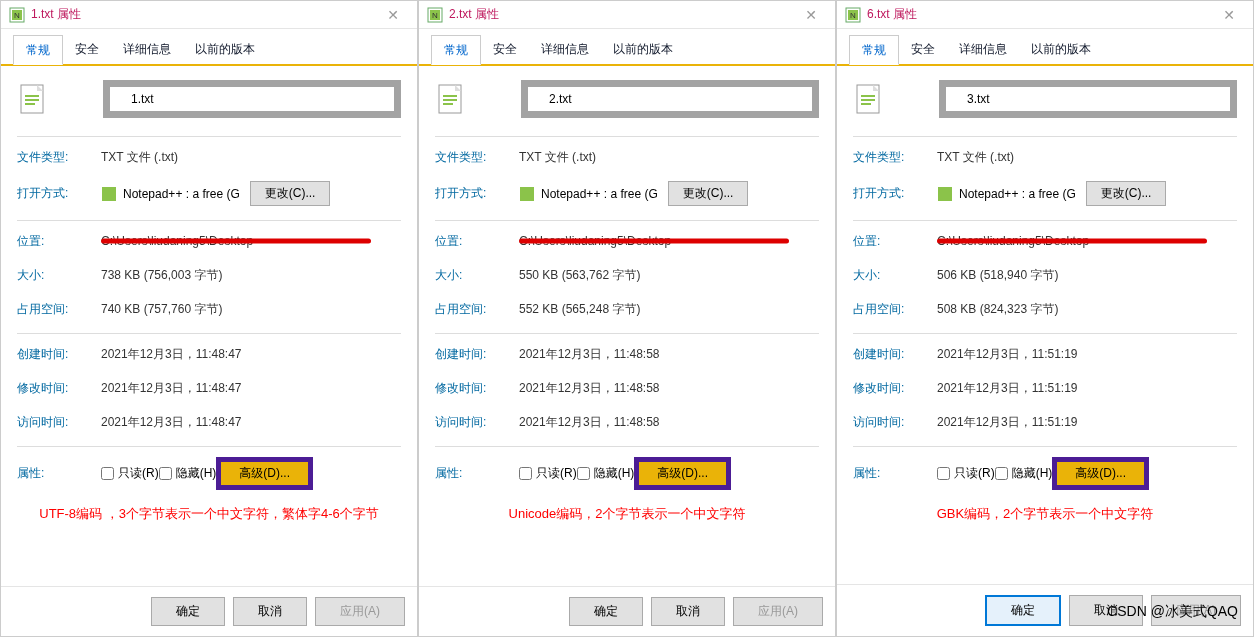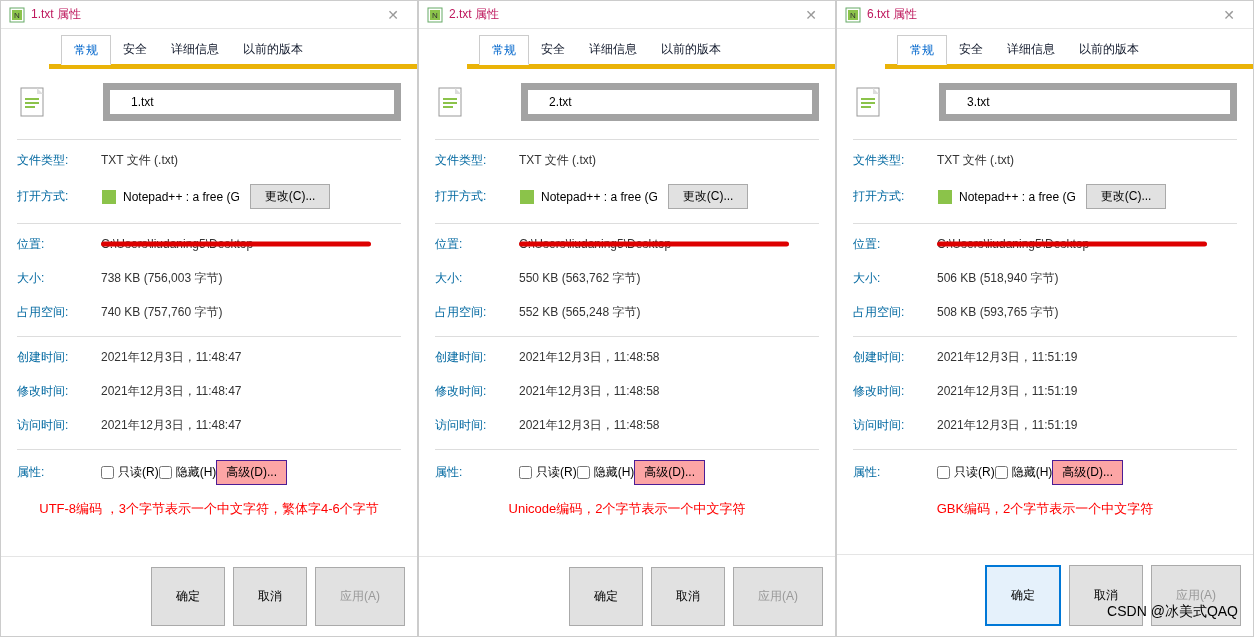--- a/index.html
+++ b/index.html
@@ -3,43 +3,43 @@
 <meta charset="utf-8">
 <style>
 * { box-sizing: border-box; margin: 0; padding: 0; }
 body { font-family: "Microsoft YaHei", "Segoe UI", sans-serif; font-size: 12px; background: #fff; display: flex; }
 .dialog { width: 418px; height: 637px; border: 1px solid #ccc; background: #fff; display: flex; flex-direction: column; }
 .titlebar { height: 28px; display: flex; align-items: center; padding: 0 8px; background: #fff; border-bottom: 1px solid #e5e5e5; }
 .titlebar .app-icon { width: 16px; height: 16px; margin-right: 6px; }
 .app-icon svg { width: 16px; height: 16px; }
 .titlebar .title { color: #be185d; font-size: 12px; flex: 1; }
 .titlebar .close { color: #999; font-size: 14px; padding: 4px 10px; cursor: default; }
-.tabs-row { display: flex; padding: 6px 10px 0 12px; border-bottom: 5px solid #eab308; margin-left: 48px; }
+.tabs-row { display: flex; padding: 6px 10px 0 12px; border-bottom: 2px solid #eab308; }
 .tab { padding: 6px 12px 5px 12px; color: #0f172a; font-size: 12px; cursor: default; }
 .tab.active { border: 1px solid #ccc; border-bottom: 1px solid #fff; background: #fff; margin-bottom: -1px; color: #0066cc; }
 .content { flex: 1; padding: 14px 16px; overflow: hidden; }
 .file-header { display: flex; align-items: center; margin-bottom: 18px; }
 .file-icon { width: 32px; height: 32px; margin-right: 54px; }
 .file-icon svg { width: 32px; height: 32px; }
 .filename-box { flex: 1; border: 7px solid #a3a3a3; padding: 5px 21px; font-size: 12px; }
 .divider { border: none; border-top: 1px solid #ddd; margin: 4px 0 10px 0; }
 .row { display: flex; align-items: center; margin-bottom: 14px; min-height: 20px; }
 .row .label { width: 84px; color: #0369a1; }
 .row .value { flex: 1; color: #333; }
 .open-with { display: flex; align-items: center; flex: 1; }
 .small-icon { width: 16px; height: 16px; margin-right: 6px; }
 .small-icon svg { width: 16px; height: 16px; }
 .btn-change { margin-left: 10px; padding: 3px 14px; border: 1px solid #aaa; background: #e1e1e1; font-size: 12px; cursor: default; }
-.btn-adv { padding: 3px 9px; border: 1px solid #4c1d95; background: #fca5a5; font-size: 12px; cursor: default; }
+.btn-adv { padding: 3px 18px; border: 5px solid #4c1d95; background: #eab308; font-size: 12px; cursor: default; }
 .checkbox-area { display: flex; align-items: center; flex: 1; }
 .cb { display: flex; align-items: center; gap: 4px; }
 .cb input { width: 13px; height: 13px; }
 .annotation { text-align: center; color: #ff0000; font-size: 13px; line-height: 1.6; margin-top: 10px; padding: 0 20px; }
 .footer { display: flex; justify-content: flex-end; gap: 8px; padding: 10px 12px; border-top: 1px solid #e5e5e5; }
-.footer button { padding: 20px 24px; border: 1px solid #aaa; background: #e1e1e1; font-size: 12px; cursor: default; }
+.footer button { padding: 5px 24px; border: 1px solid #aaa; background: #e1e1e1; font-size: 12px; cursor: default; }
 .footer button.primary { border: 2px solid #0078d7; background: #e5f1fb; }
 .footer button.disabled { color: #999; }
 .redact { position: relative; }
 .redact::after { content: ""; position: absolute; left: 0; right: 30px; top: 50%; height: 5px; background: #d00; border-radius: 3px; transform: translateY(-50%); }
 .watermark { position: fixed; right: 16px; bottom: 16px; color: #000000; font-size: 14px; pointer-events: none; }
 </style>
 </head>
 <body>
 
 <div class="dialog">
@@ -272,21 +272,21 @@
     <div class="row">
         <span class="label">位置:</span>
         <span class="value redact">C:\Users\liudaning5\Desktop</span>
       </div>
     <div class="row">
         <span class="label">大小:</span>
         <span class="value">506 KB (518,940 字节)</span>
       </div>
     <div class="row">
         <span class="label">占用空间:</span>
-        <span class="value">508 KB (593,765 字节)</span>
+        <span class="value">508 KB (824,323 字节)</span>
       </div>
     <hr class="divider">
     <div class="row">
         <span class="label">创建时间:</span>
         <span class="value">2021年12月3日，11:51:19</span>
       </div>
     <div class="row">
         <span class="label">修改时间:</span>
         <span class="value">2021年12月3日，11:51:19</span>
       </div>

